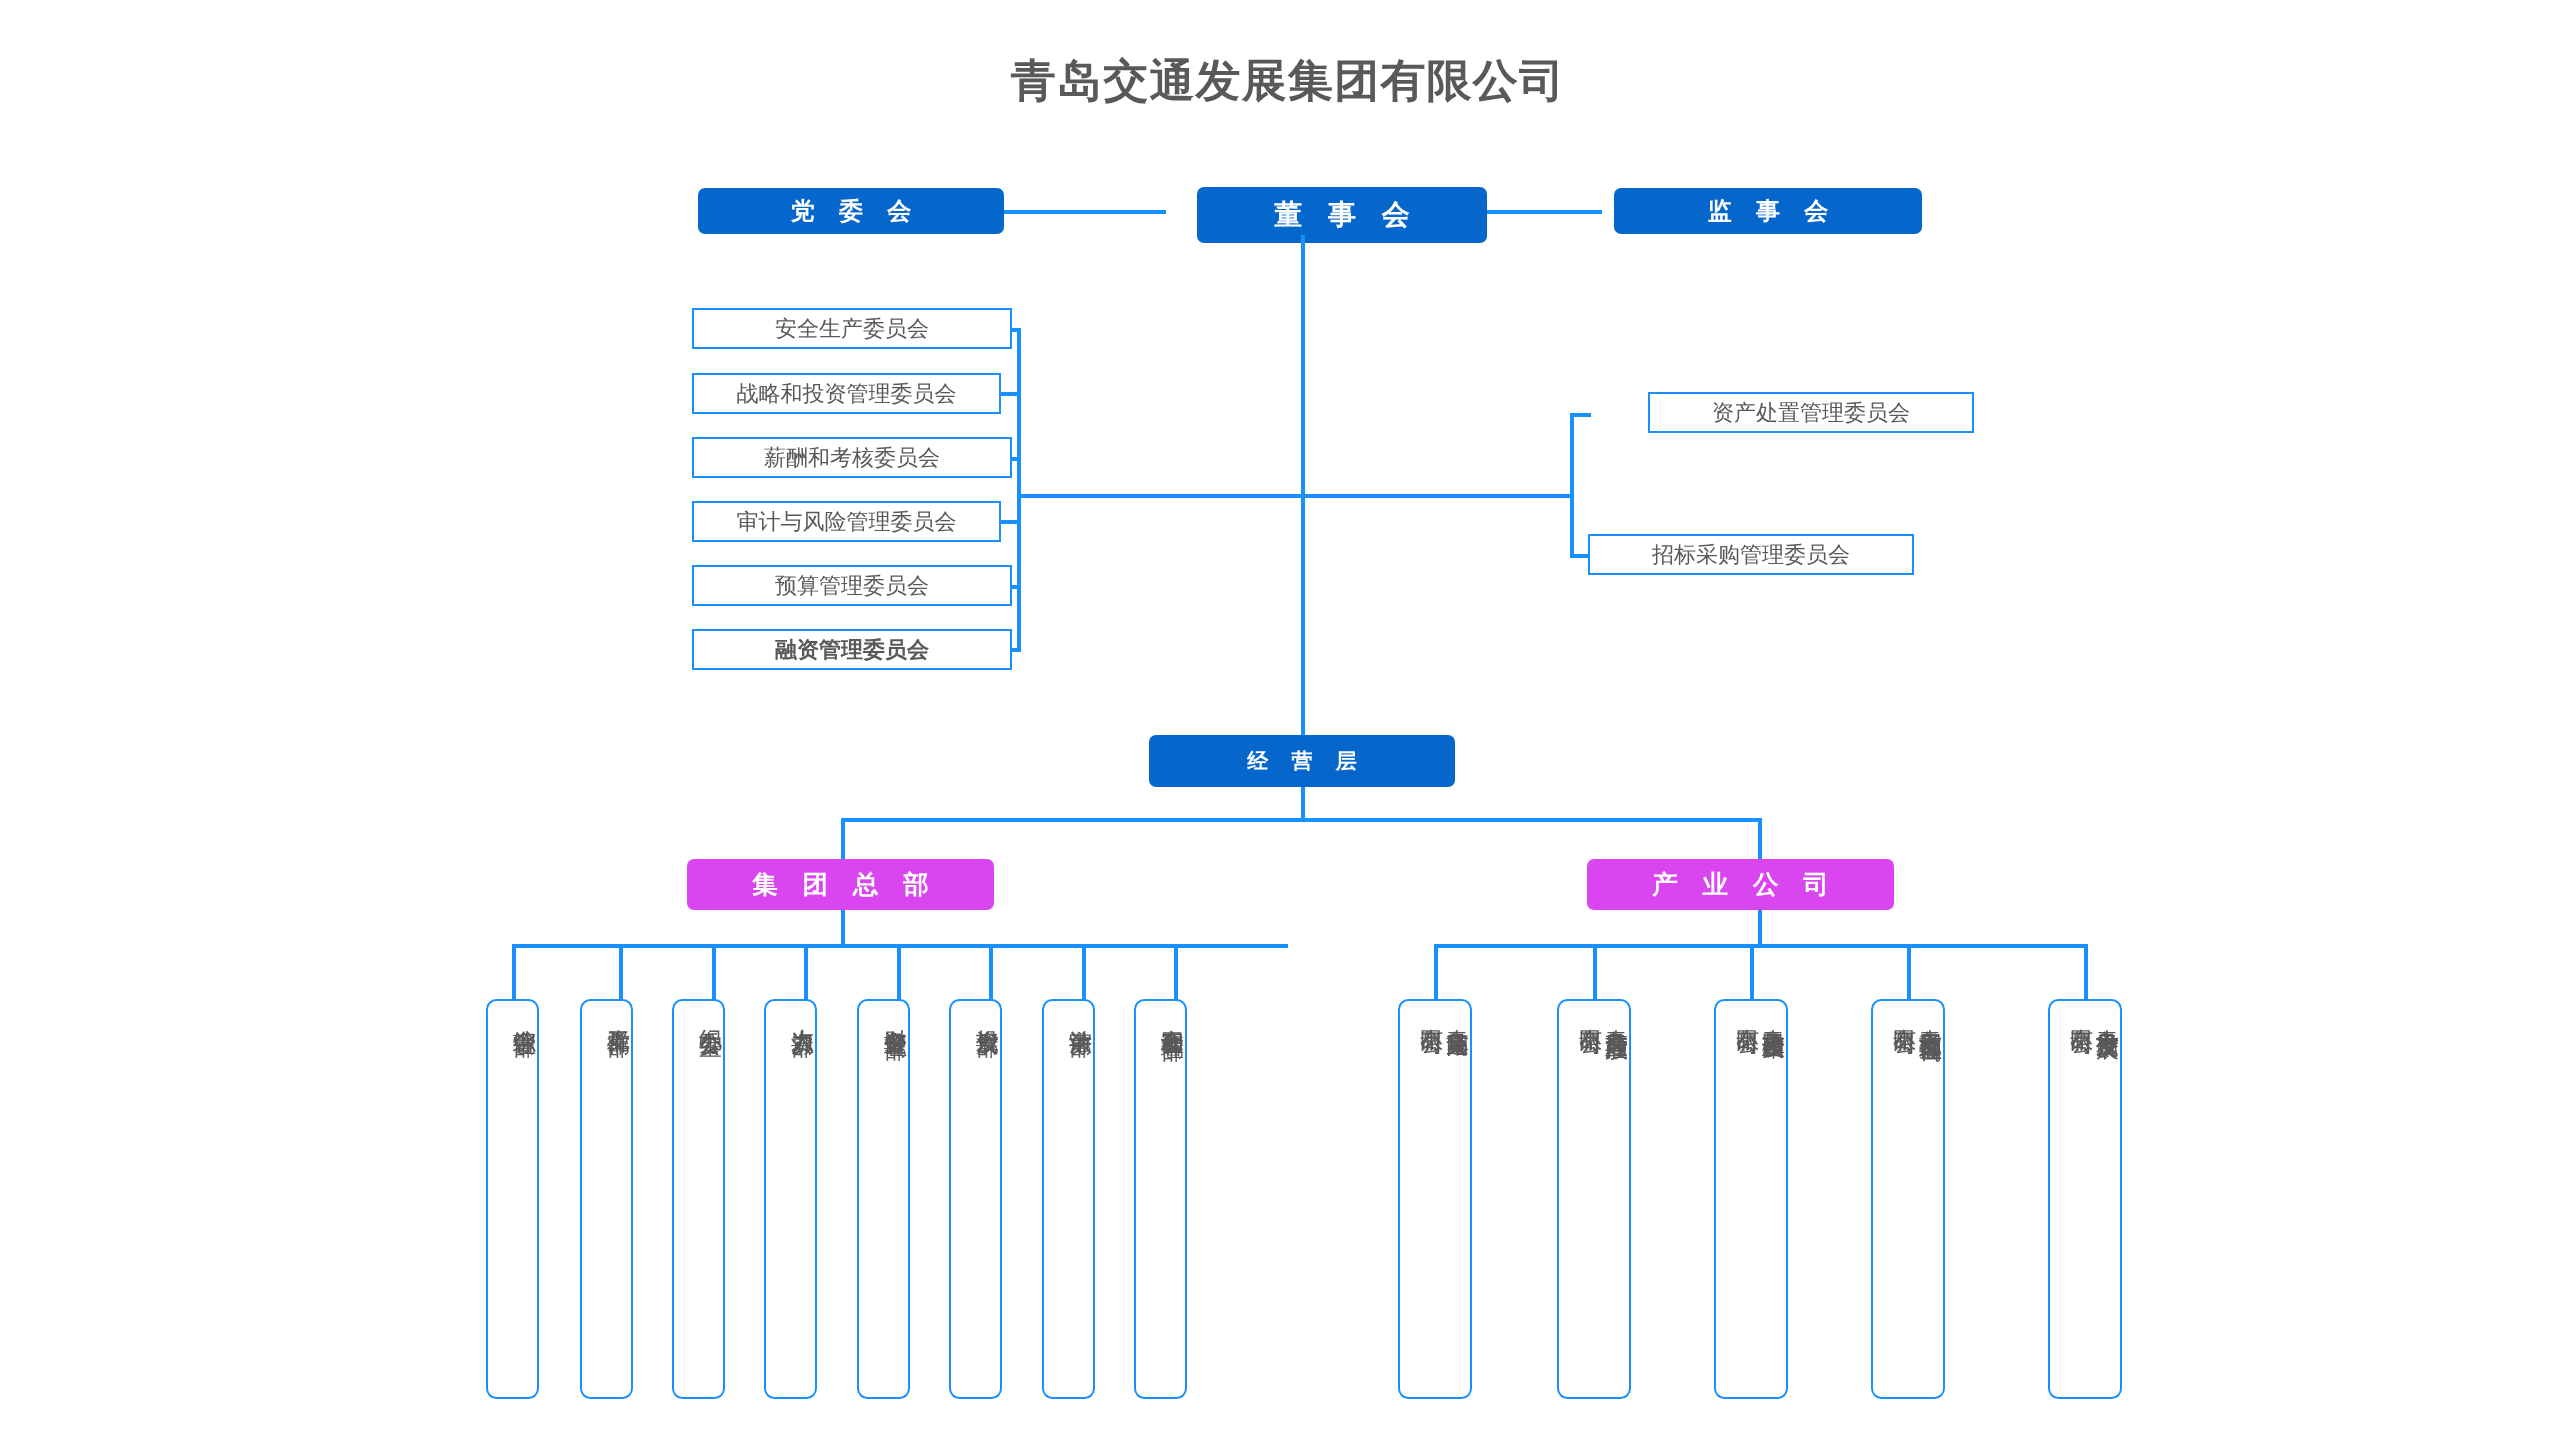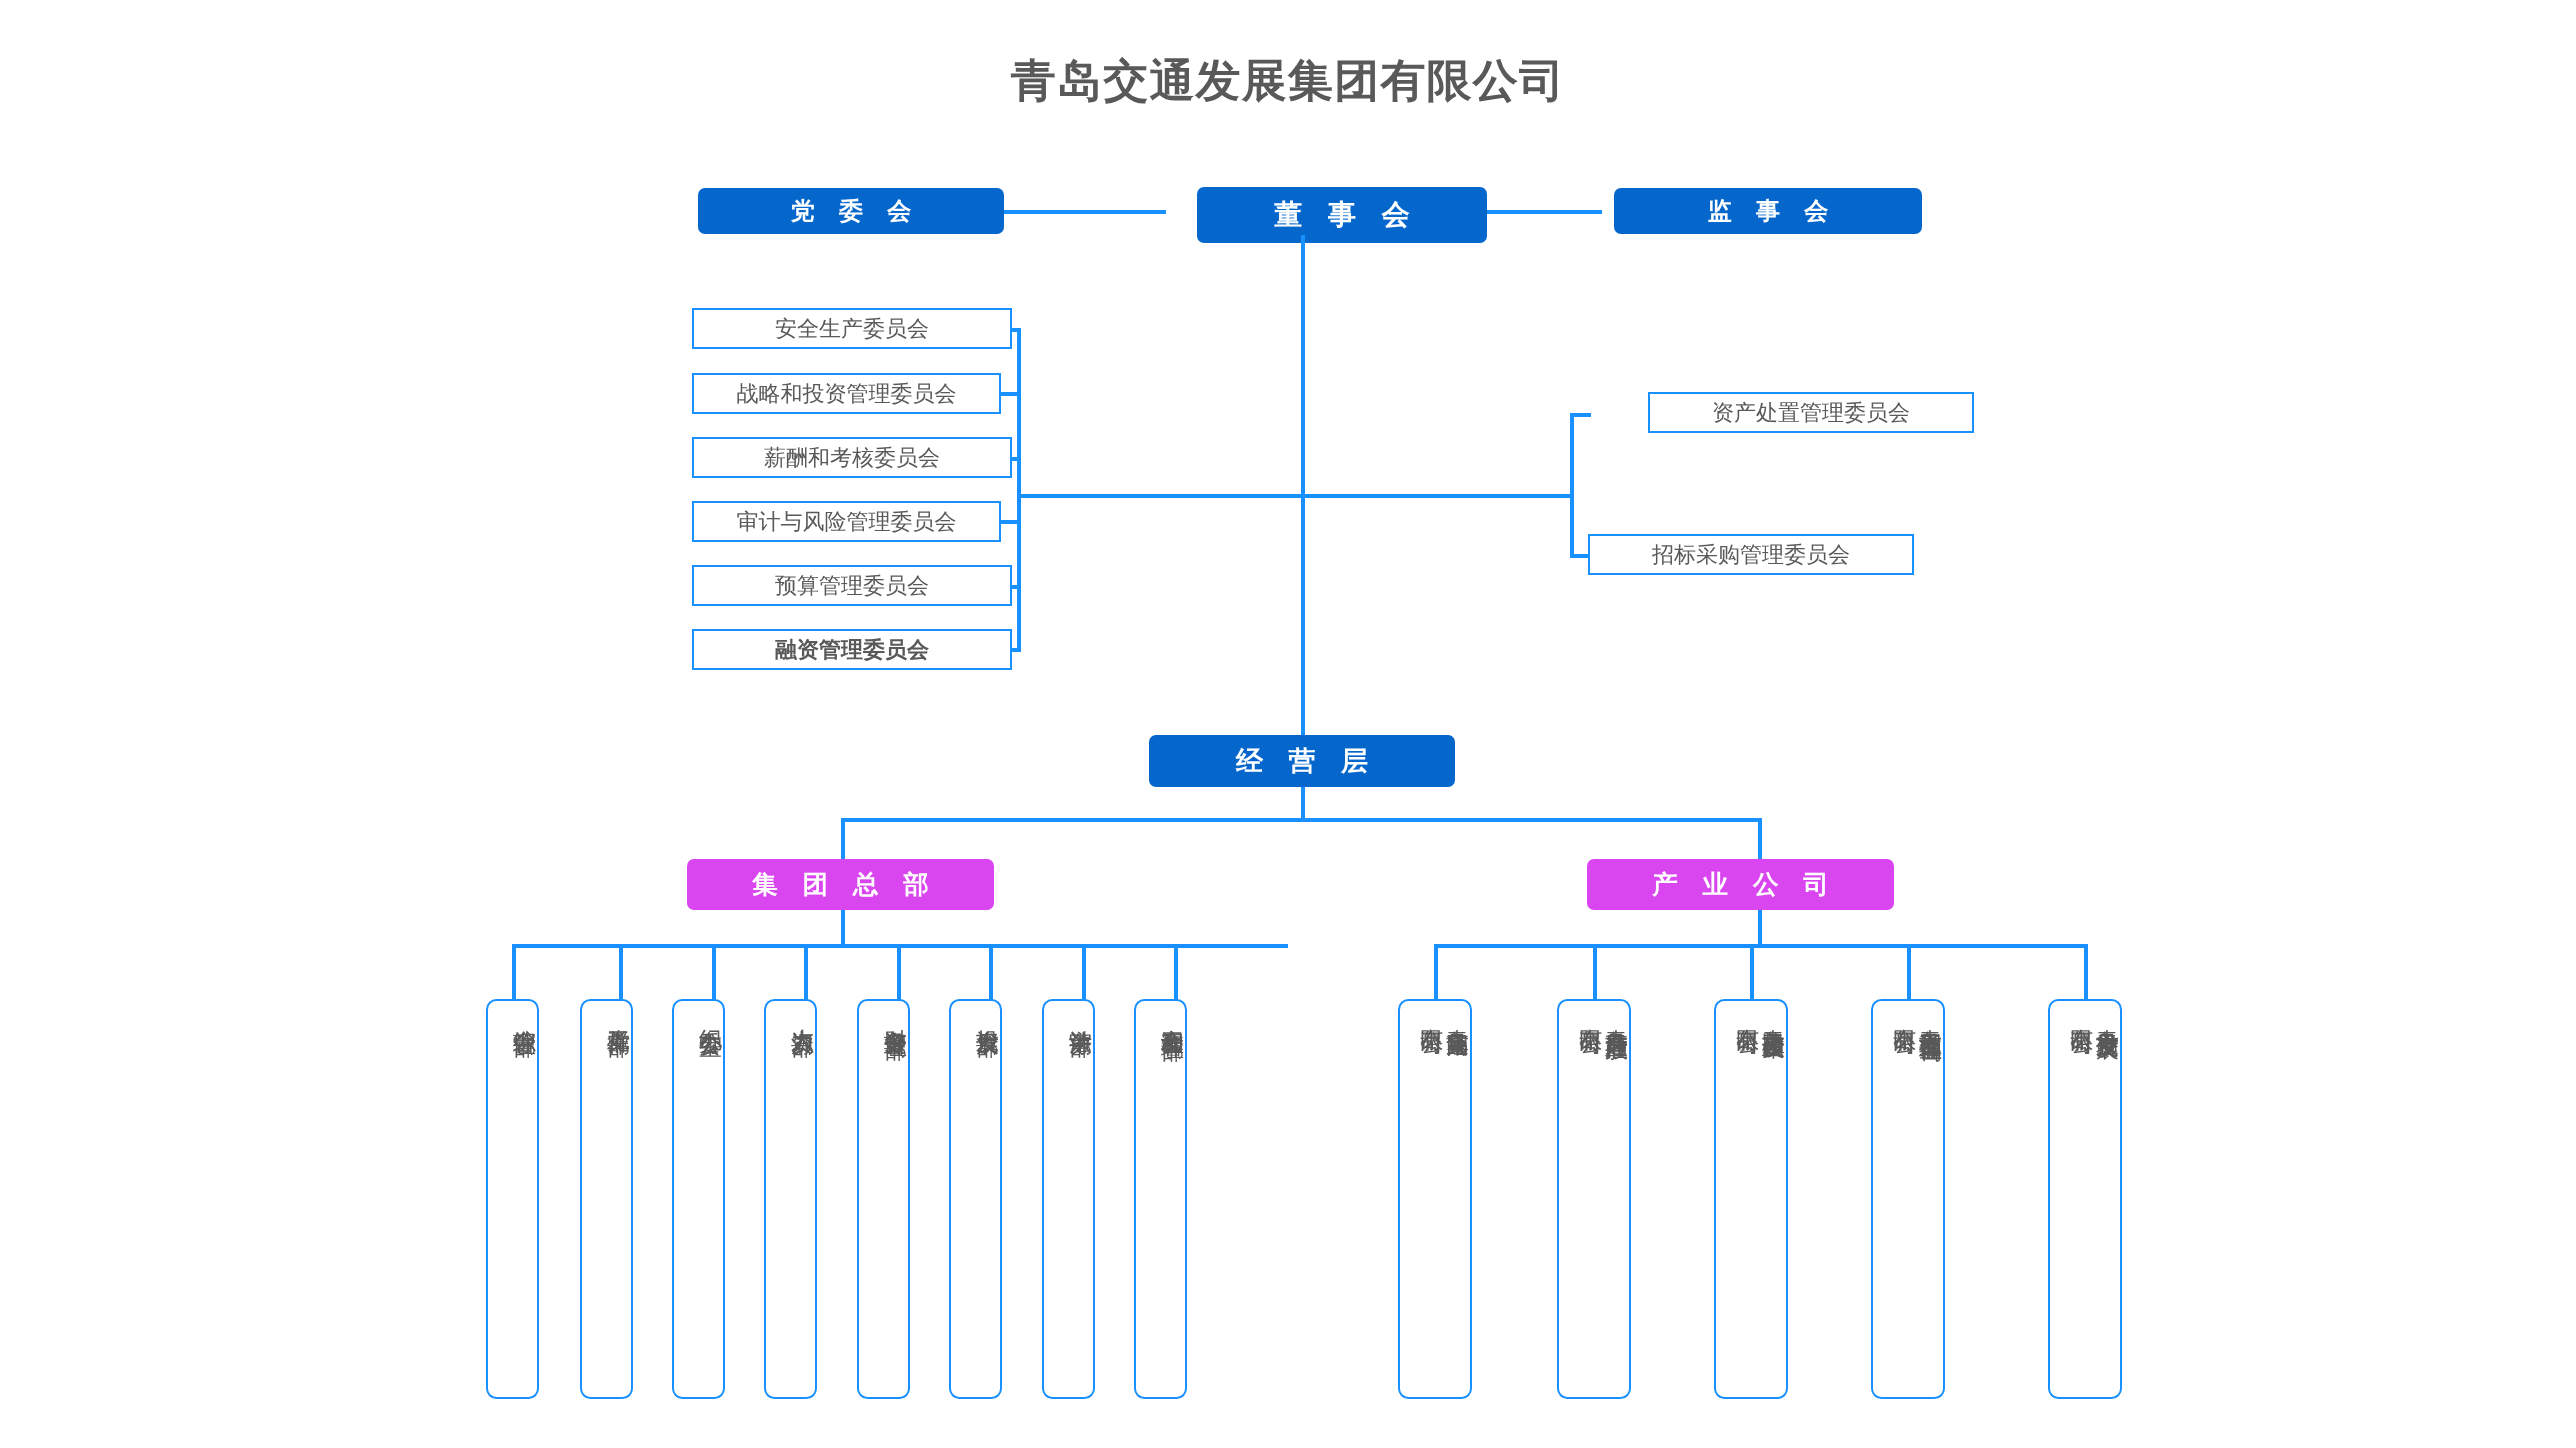--- a/index.html
+++ b/index.html
@@ -148,21 +148,21 @@
   <div class="ln ln-h" style="left:1570px;top:413px;width:21px;"></div>
   <div class="ln ln-h" style="left:1570px;top:554px;width:21px;"></div>
 
   <div class="pill" style="left:1648px;top:392px;width:326px;height:41px;">
     <span>资产处置管理委员会</span>
   </div>
   <div class="pill" style="left:1588px;top:534px;width:326px;height:41px;">
     <span>招标采购管理委员会</span>
   </div>
 
-  <div class="node-solid tone-dark" style="left:1149px;top:735px;width:306px;height:52px;font-size:27px;">
+  <div class="node-solid tone-dark" style="left:1149px;top:735px;width:306px;height:52px;font-size:21px;">
     <span>经 营 层</span>
   </div>
 
   <div class="ln ln-v" style="left:1301px;top:787px;height:32px;"></div>
 
   <div class="ln ln-h" style="left:841px;top:818px;width:920px;"></div>
 
   <div class="ln ln-v" style="left:841px;top:818px;height:45px;"></div>
 
   <div class="ln ln-v" style="left:1758px;top:818px;height:45px;"></div>

